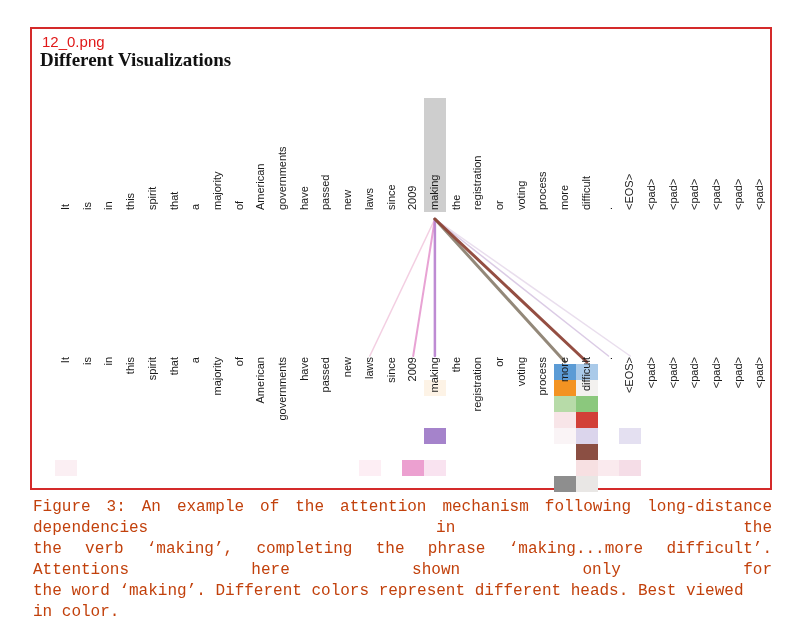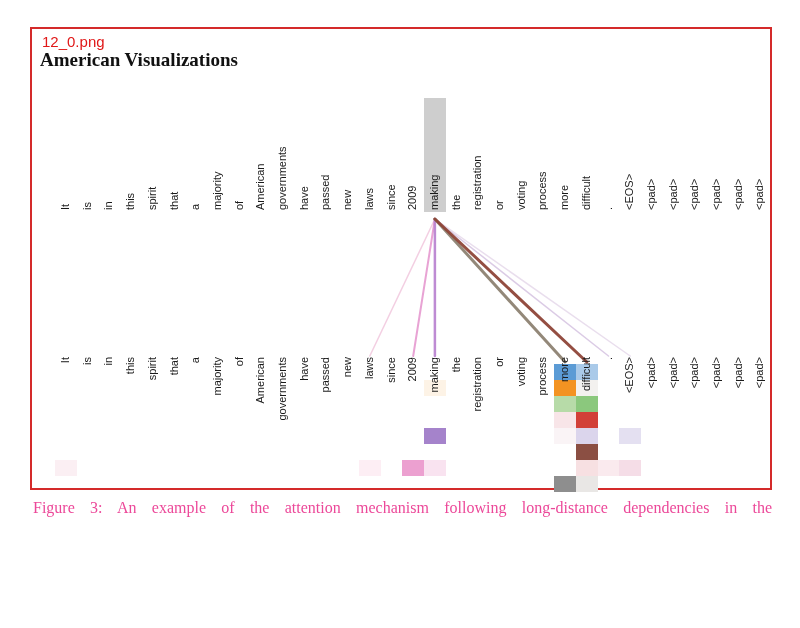--- a/index.html
+++ b/index.html
@@ -12,32 +12,32 @@
   .fig-title{position:absolute;left:8px;top:20px;font-family:"Liberation Serif",serif;
              font-weight:bold;font-size:19px;color:#111;}
   .hl{position:absolute;background:#cecece;z-index:1;}
   #lines{position:absolute;left:0;top:0;width:800px;height:628px;z-index:3;pointer-events:none;}
   .cell{position:absolute;z-index:2;}
   .tok{position:absolute;white-space:nowrap;font-size:11px;line-height:13px;color:#1a1a1a;
        transform-origin:0 0;z-index:4;}
   .tok.top{transform:rotate(-90deg);}
   .tok.bottom{transform:rotate(-90deg) translateX(-100%);}
   .caption{position:absolute;left:33px;top:497px;width:739px;
-           font-family:Liberation Serif, serif;font-size:16px;line-height:21px;color:#ec4899;}
+           font-family:Liberation Mono, monospace;font-size:16px;line-height:21px;color:#c2410c;}
   .cap-line{width:100%;}
   .cap-line.just{text-align:justify;text-align-last:justify;text-justify:inter-word;}
 </style>
 </head>
 <body>
 
 <div class="page">
 
   <div class="panel">
     <div class="filename">12_0.png</div>
-    <div class="fig-title">American Visualizations</div>
+    <div class="fig-title">Different Visualizations</div>
   </div>
 
   <div class="hl" id="highlight" style="left: 423.9px; top: 98px; width: 22px; height: 114px; background: rgb(206, 206, 206);"></div>
 
   <div id="cells">
       <div class="cell" style="left: 554.25px; top: 364px; width: 21.7px; height: 16px; background: rgb(91, 155, 213);"></div>
       <div class="cell" style="left: 575.95px; top: 364px; width: 21.7px; height: 16px; background: rgb(170, 202, 233);"></div>
       <div class="cell" style="left: 424.05px; top: 380px; width: 21.7px; height: 16px; background: rgb(253, 243, 230);"></div>
       <div class="cell" style="left: 554.25px; top: 380px; width: 21.7px; height: 16px; background: rgb(243, 147, 34);"></div>
       <div class="cell" style="left: 575.95px; top: 380px; width: 21.7px; height: 16px; background: rgb(243, 241, 239);"></div>
@@ -137,15 +137,17 @@
       <div class="tok bottom" style="left: 644.9px; top: 357px;">&lt;pad&gt;</div>
       <div class="tok bottom" style="left: 666.6px; top: 357px;">&lt;pad&gt;</div>
       <div class="tok bottom" style="left: 688.3px; top: 357px;">&lt;pad&gt;</div>
       <div class="tok bottom" style="left: 710px; top: 357px;">&lt;pad&gt;</div>
       <div class="tok bottom" style="left: 731.7px; top: 357px;">&lt;pad&gt;</div>
       <div class="tok bottom" style="left: 753.4px; top: 357px;">&lt;pad&gt;</div>
     </div>
 
   <div class="caption">
     <div class="cap-line just">Figure 3: An example of the attention mechanism following long-distance dependencies in the</div>
+    <div class="cap-line just">the verb ‘making’, completing the phrase ‘making...more difficult’. Attentions here shown only for</div>
+    <div class="cap-line">the word ‘making’. Different colors represent different heads. Best viewed in color.</div>
   </div>
 
 </div>
 
 </body></html>

